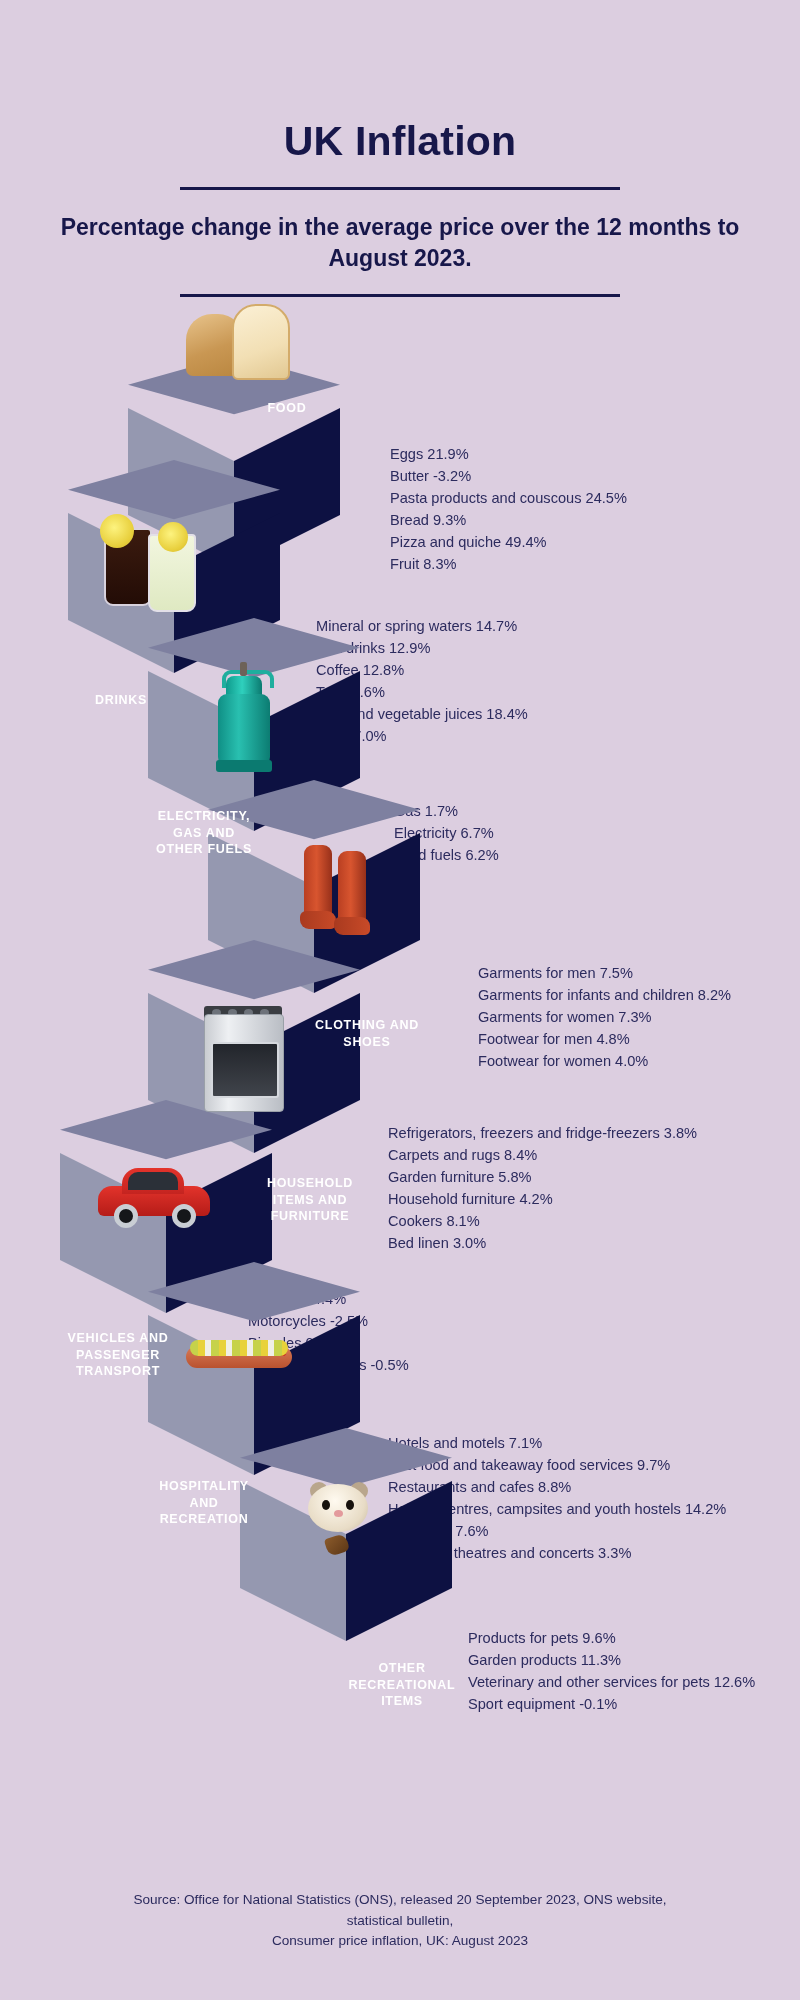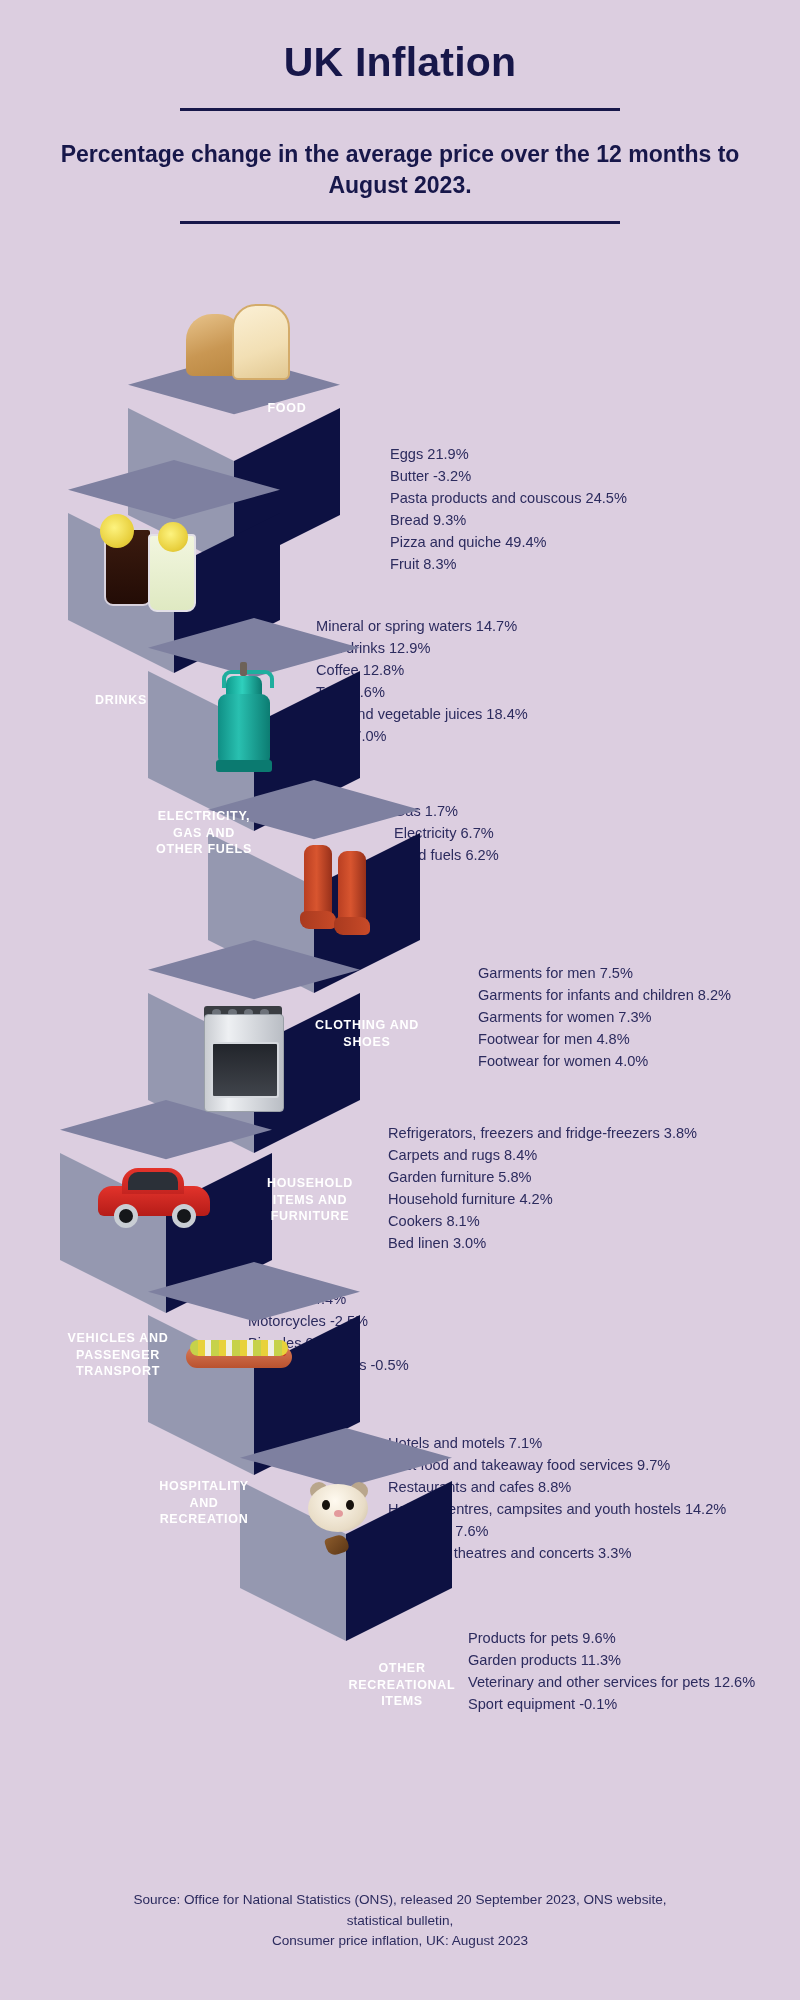--- a/index.html
+++ b/index.html
@@ -9,29 +9,29 @@
     background:#dccee0;
     font-family:"Liberation Sans", sans-serif;
     color:#17174a;
     overflow:hidden;
     position:relative;
   }
   
   .header{ position:absolute; left:0; top:0; width:800px; text-align:center; }
   .title{
     font-size:41px; font-weight:bold; color:#17174a;
-    letter-spacing:.2px; margin:0; padding-top:41px; line-height:1.05;
+    letter-spacing:.2px; margin:0; padding-top:120px; line-height:1.05;
   }
   .rule{
     width:440px; height:3px; background:#17174a;
     margin:24px auto 0;
   }
   .subtitle{
     font-size:23px; font-weight:bold; color:#17174a;
-    line-height:1.35; margin:28px auto 0; width:680px;
+    line-height:1.35; margin:22px auto 0; width:680px;
   }
   .rule2{ width:440px; height:3px; background:#17174a; margin:20px auto 0; }
 
   
   .stair{ position:absolute; left:0; top:0; width:800px; height:1790px; }
   .block{ position:absolute; }
   .face{ position:absolute; }
 
   
   .f-top{

